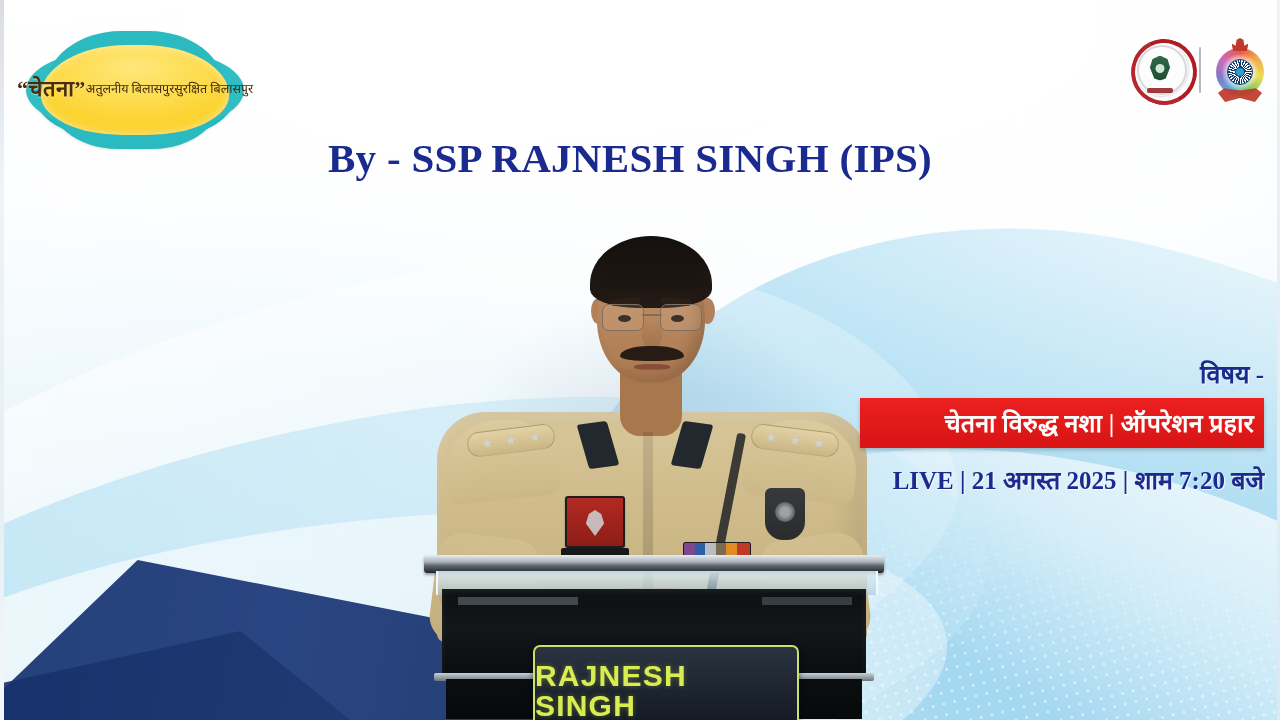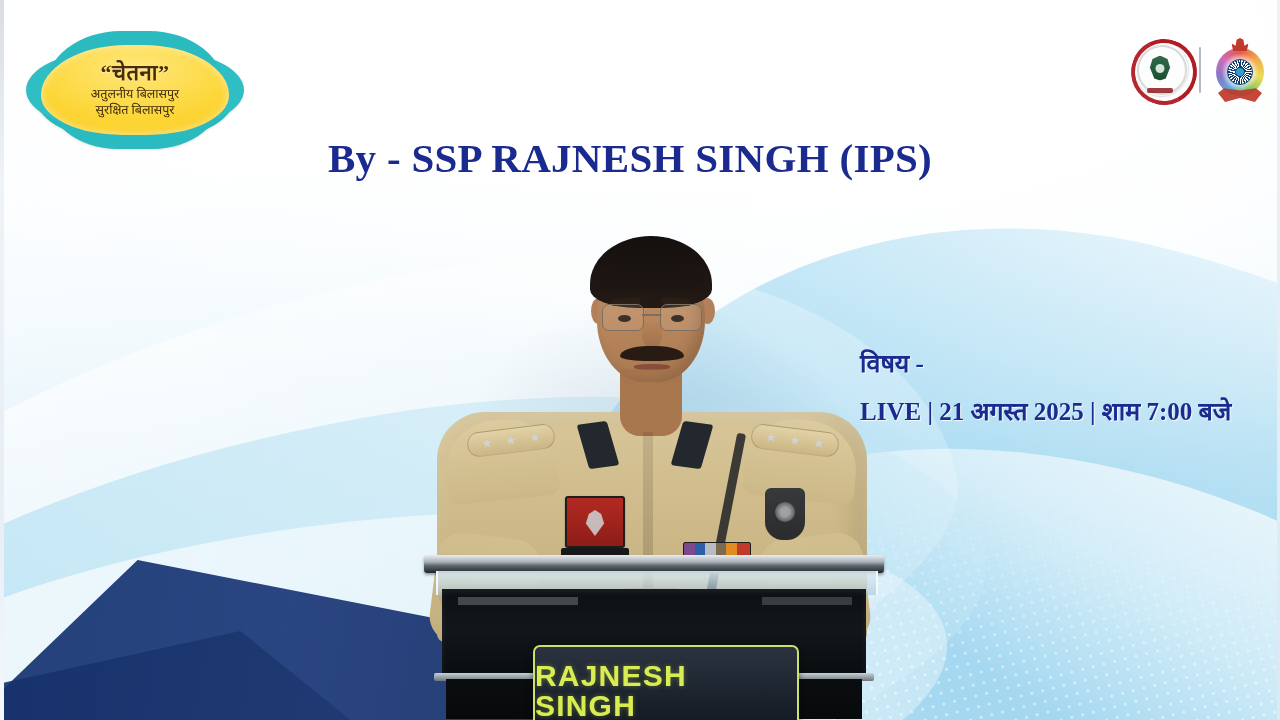--- a/index.html
+++ b/index.html
@@ -105,21 +105,21 @@
   }
   .logo-blob:after{
     content:"";position:absolute;left:10px;right:10px;top:-7px;bottom:-7px;
     background:#2bbabf;border-radius:42% 42% 40% 40%/50%;
   }
   .logo-inner{
     position:absolute;left:6px;right:6px;top:7px;bottom:7px;
     background:radial-gradient(120% 120% at 50% 25%,#ffe77a 0%,#fcd535 48%,#f7c61b 100%);
     border-radius:46% 46% 44% 44%/56% 56% 44% 44%;
     z-index:3;
-    display:flex;flex-direction:column;align-items:center;justify-content:center;
+    display:flex;flex-direction:row;align-items:center;justify-content:center;
     box-shadow:inset 0 0 8px rgba(255,255,255,.55);
   }
   .logo-main{
     font-family:"Liberation Serif",serif;
     font-weight:700;font-size:22px;color:#4a2d06;
     letter-spacing:.5px;line-height:1;margin-bottom:3px;
     text-shadow:0 1px 0 rgba(255,255,255,.45);
   }
   .logo-sub{
     font-family:"Liberation Serif",serif;
@@ -228,21 +228,21 @@
     font-weight:700;
     font-size:41px;
     color:#1b2a8e;
     letter-spacing:.3px;
     text-shadow:1px 1px 2px rgba(255,255,255,.8);
     transform:translateX(-10px);
   }
 
   
   .info-block{
-    position:absolute;right:16px;top:345px;width:404px;text-align:left;
+    position:absolute;right:16px;top:356px;width:404px;text-align:right;
   }
   .info-vishay{
     font-family:"Liberation Serif",serif;
     font-weight:700;font-size:25px;color:#1b2a8e;
     text-shadow:1px 1px 1px rgba(255,255,255,.85);
     margin-bottom:8px;
   }
   .info-redbar{
     background:linear-gradient(180deg,#ec2020,#d81414);
     padding:7px 10px 9px;
@@ -603,21 +603,24 @@
     <div class="chin"></div>
     <div class="forearm-l"></div>
     <div class="forearm-r"></div>
     <div class="wristband"></div>
     <div class="watch"></div>
     <div class="hands"></div>
   </div>
 
   <div class="info-block">
     <div class="info-vishay">विषय -</div>
-    <div class="info-live">LIVE | 21 अगस्त 2025 | शाम 7:00 बजे</div>
+    <div class="info-redbar">
+      <div class="info-redbar-text">चेतना विरुद्ध नशा | ऑपरेशन प्रहार</div>
+    </div>
+    <div class="info-live">LIVE | 21 अगस्त 2025 | शाम 7:20 बजे</div>
   </div>
 
   <div class="desk">
     <div class="desk-top"></div>
     <div class="desk-glass"></div>
     <div class="desk-body"></div>
     <div class="desk-edge"></div>
     <div class="desk-lower"></div>
     <div class="nameplate">
       <div class="np-name">RAJNESH SINGH</div>

